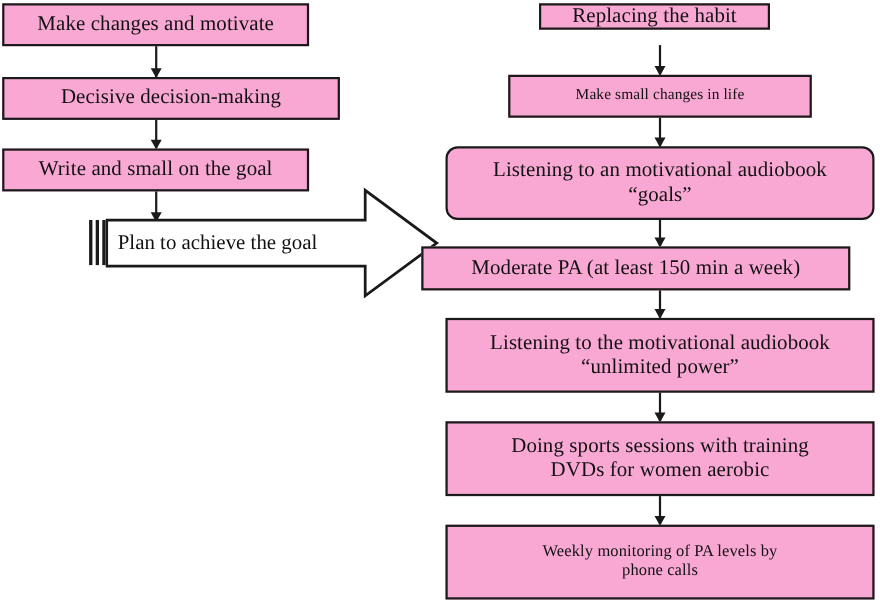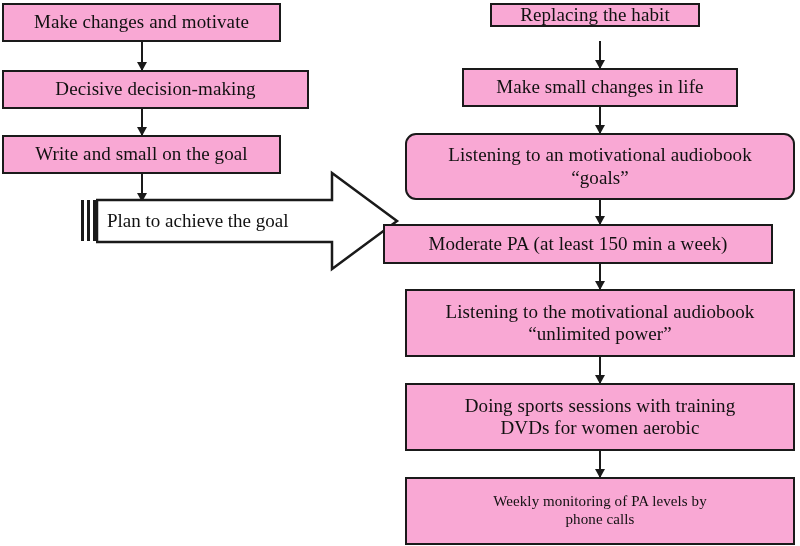--- a/index.html
+++ b/index.html
@@ -137,21 +137,21 @@
   </div>
 
   <div class="node" style="left:478px; top:3px; width:210px; height:24px; font-size:19px;margin-left:12px;">
     <span class="node-text">Replacing the habit</span>
   </div>
 
   <div class="connector" style="left:599px; top:41px; height:27px;">
     <span class="arrowhead"></span>
   </div>
 
-  <div class="node" style="left:462px; top:68px; width:276px; height:39px; font-size:19px;">
+  <div class="node" style="left:462px; top:68px; width:276px; height:39px; font-size:14px;">
     <span class="node-text">Make small changes in life</span>
   </div>
 
   <div class="connector" style="left:599px; top:107px; height:26px;">
     <span class="arrowhead"></span>
   </div>
 
   <div class="node" style="left:405px; top:133px; width:390px; height:67px; font-size:19px;border-radius:11px;">
     <span class="node-text">Listening to an motivational audiobook
 “goals”</span>

